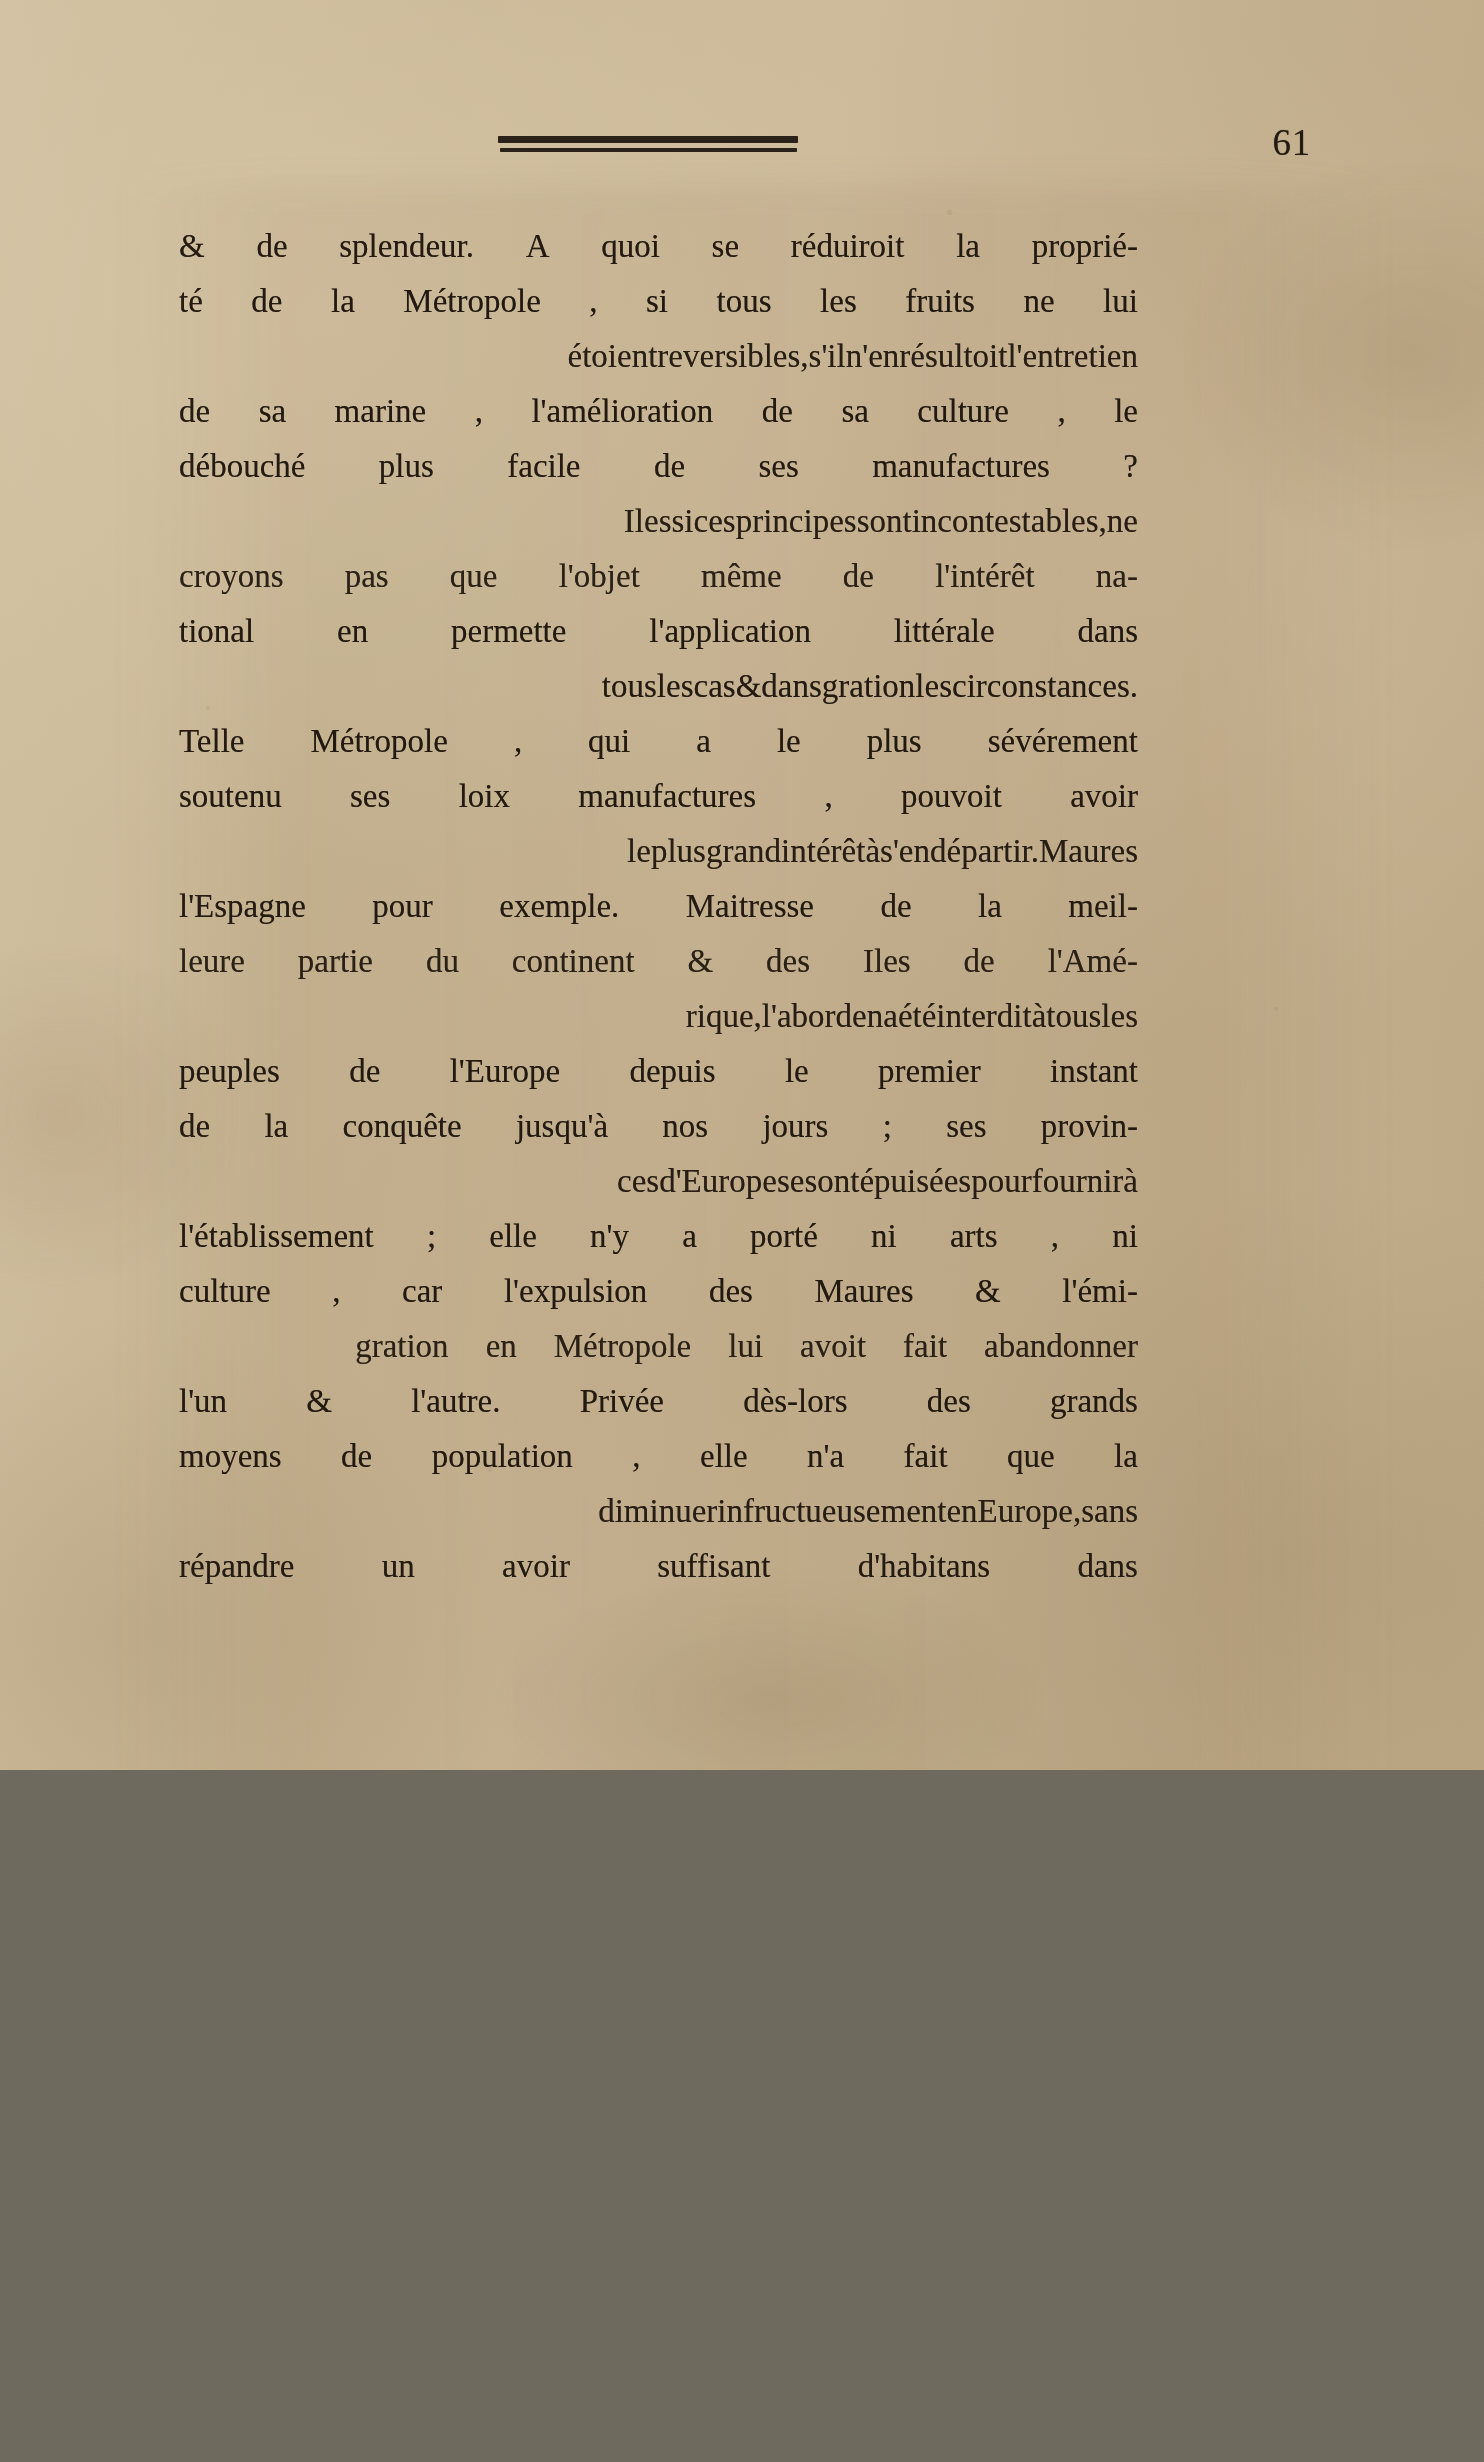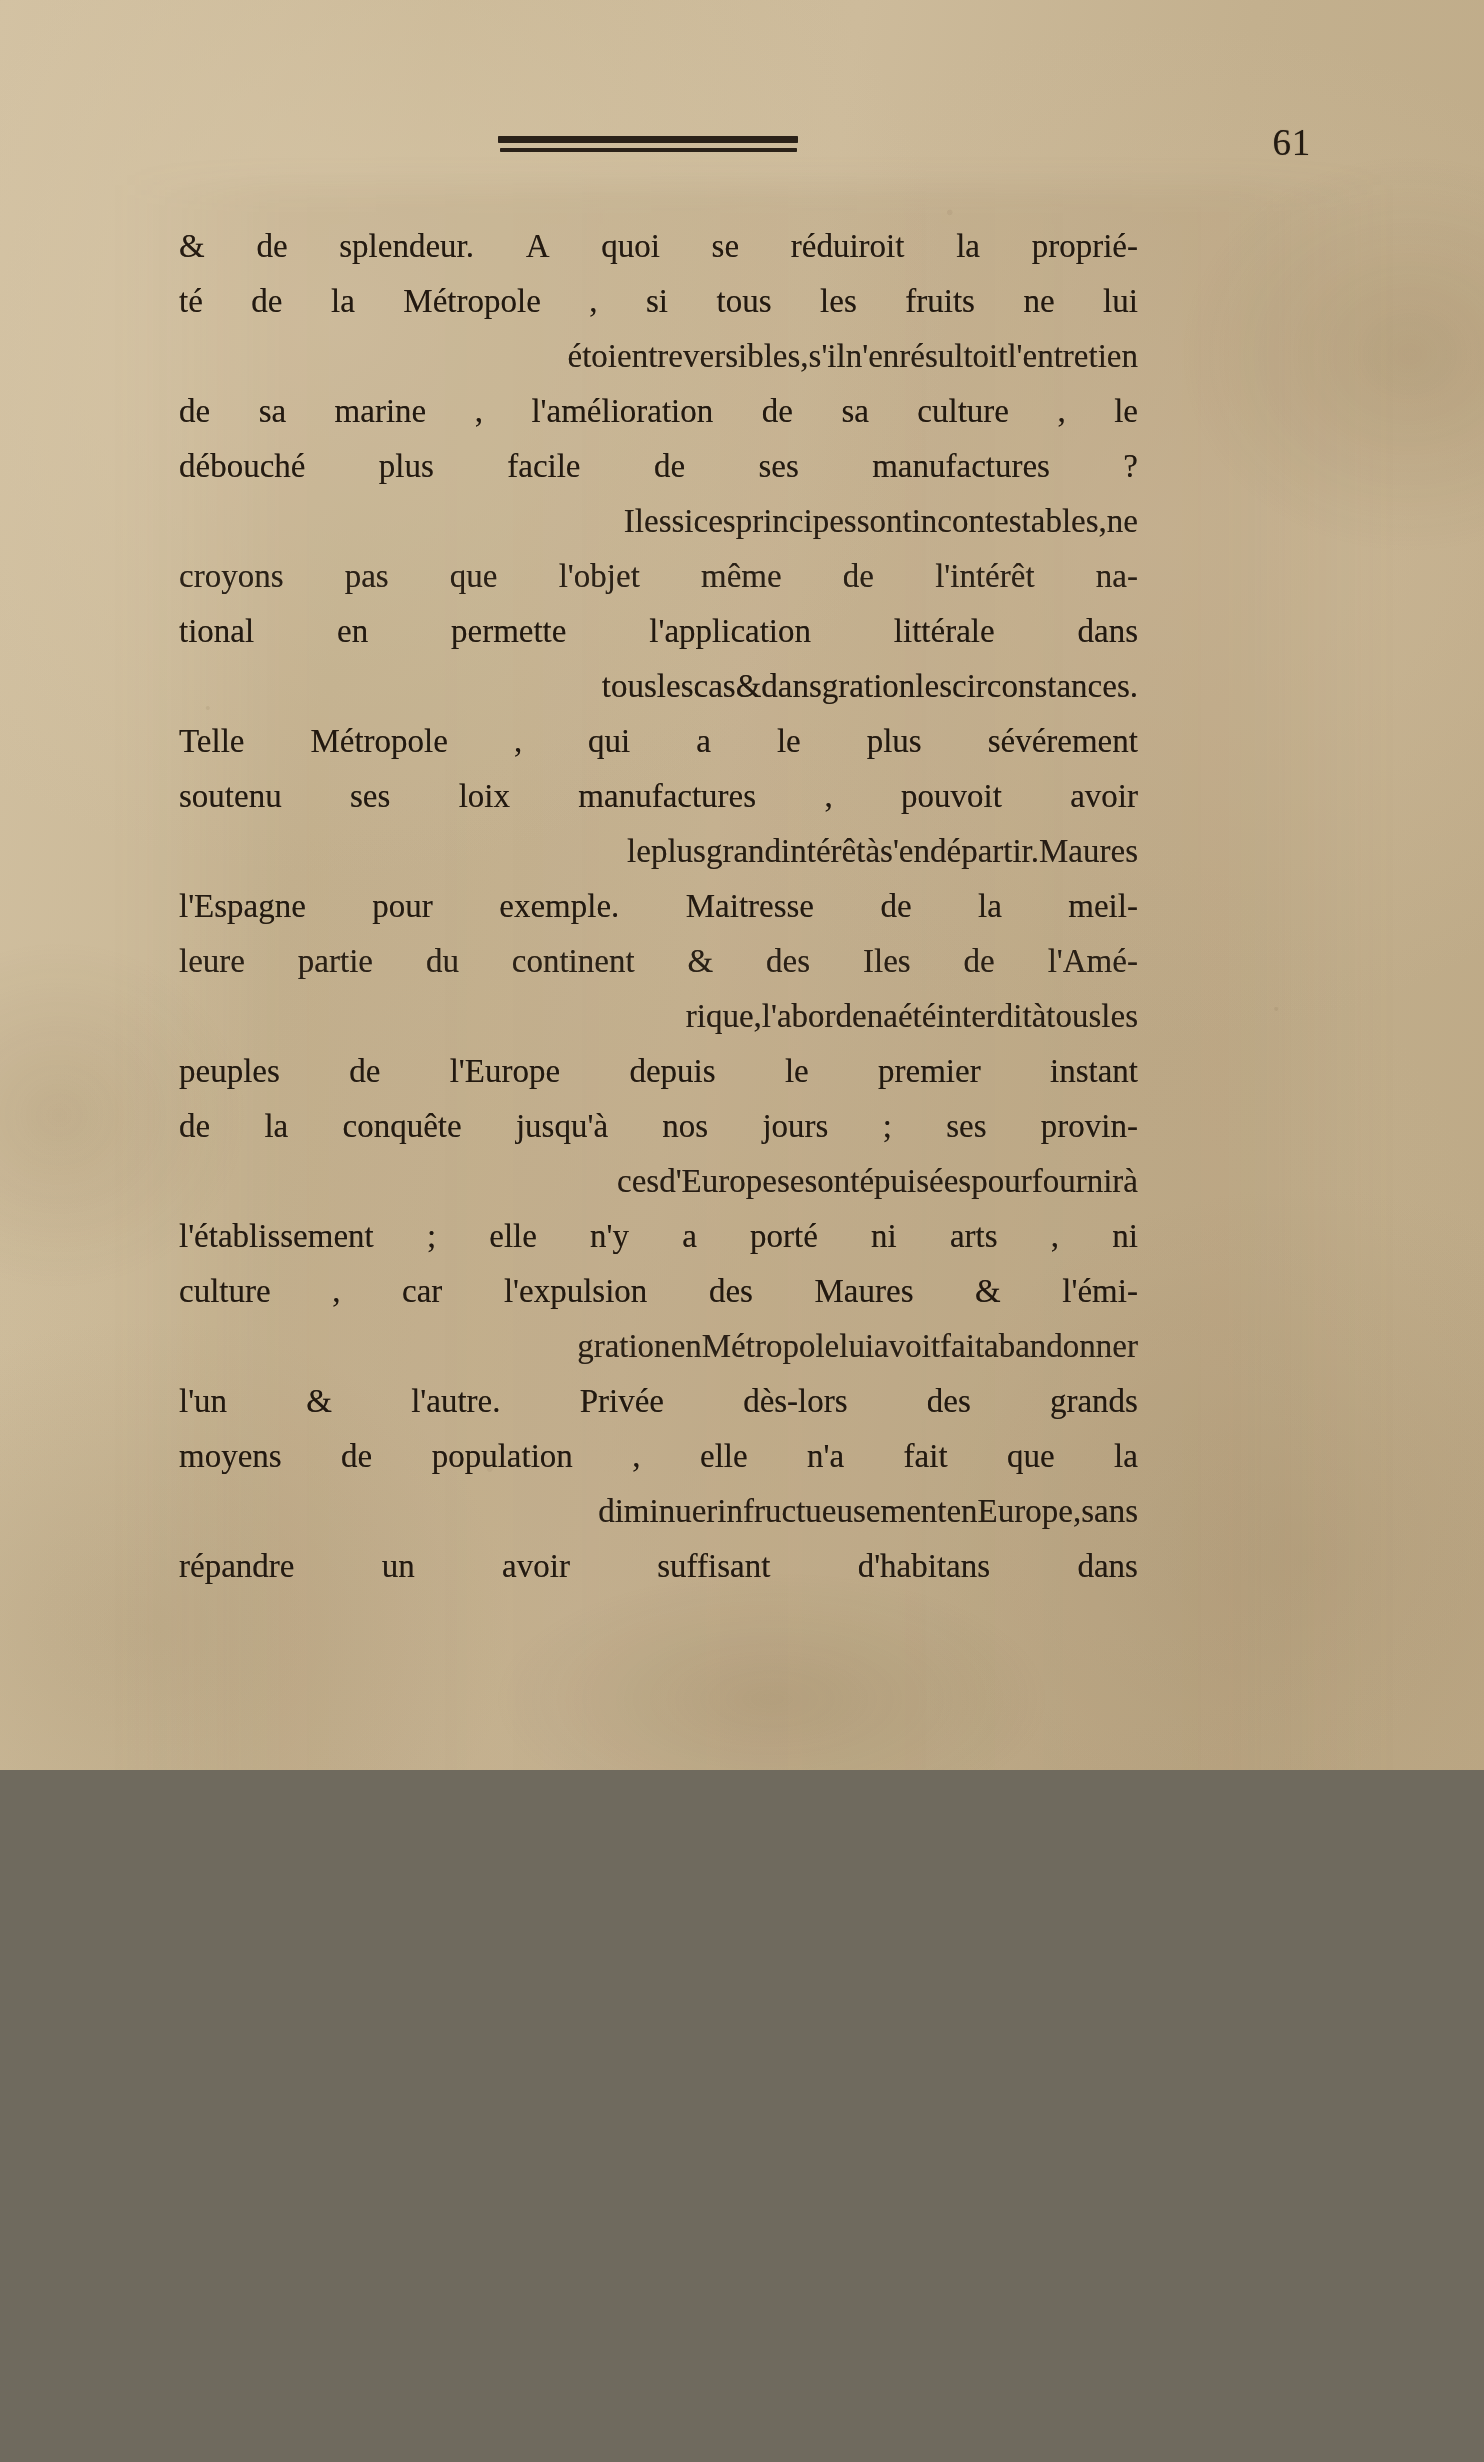--- a/index.html
+++ b/index.html
@@ -100,21 +100,21 @@
   .line.j {
     display: flex;
     justify-content: space-between;
   }
   .line.j > span { display: inline-block; }
   .line .w { white-space: pre; }
 
   
   .line:nth-child(3n)   { opacity: .97; justify-content: flex-end; }
   .line:nth-child(4n+1) { opacity: .99; }
-  .line:nth-child(7n)   { opacity: .95; }
+  .line:nth-child(7n)   { opacity: .95; gap: 37px; }
 
   .fade-top { opacity: .93; }
 </style>
 </head>
 <body>
 
 <div class="page">
 
   <div class="header">
     <div class="rule">

